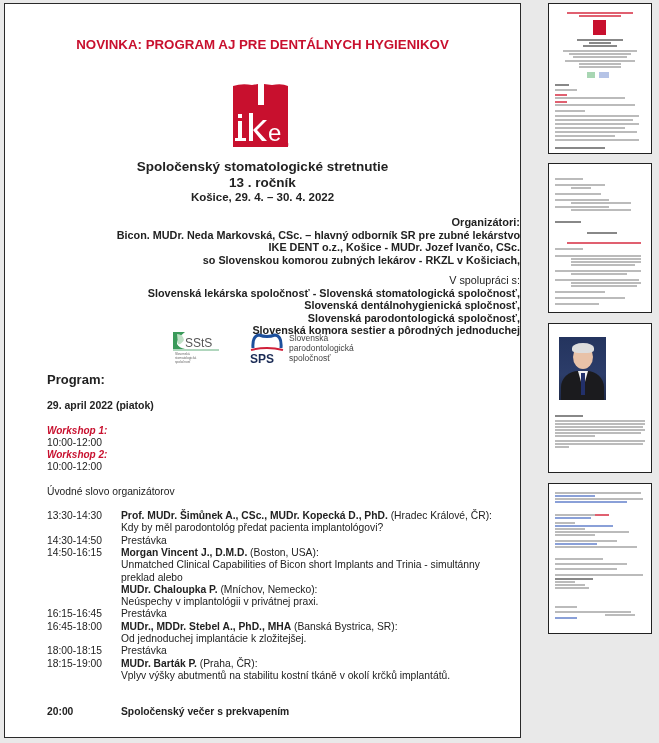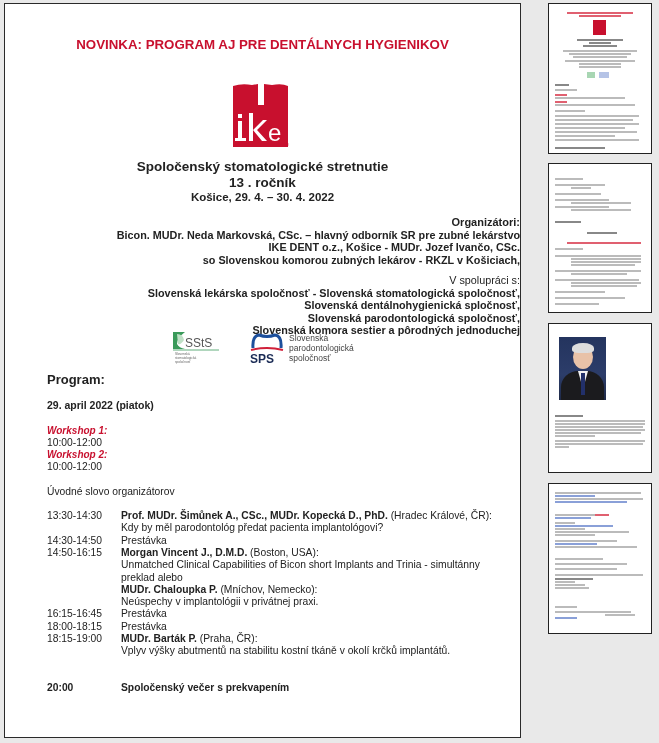--- a/index.html
+++ b/index.html
@@ -170,20 +170,27 @@
         <div class="desc">
           <div><span class="b">Morgan Vincent J., D.M.D.</span><span> (Boston, USA):</span></div>
           <div>Unmatched Clinical Capabilities of Bicon short Implants and Trinia - simultánny preklad alebo</div>
           <div><span class="b">MUDr. Chaloupka P.</span><span> (Mníchov, Nemecko):</span></div>
           <div>Neúspechy v implantológii v privátnej praxi.</div>
         </div>
       </div>
       <div class="row">
         <div class="time">16:15-16:45</div>
         <div class="desc">Prestávka</div>
+      </div>
+      <div class="row">
+        <div class="time">16:45-18:00</div>
+        <div class="desc">
+          <div><span class="b">MUDr., MDDr. Stebel A., PhD., MHA</span><span> (Banská Bystrica, SR):</span></div>
+          <div>Od jednoduchej implantácie k zložitejšej.</div>
+        </div>
       </div>
       <div class="row">
         <div class="time">18:00-18:15</div>
         <div class="desc">Prestávka</div>
       </div>
       <div class="row">
         <div class="time">18:15-19:00</div>
         <div class="desc">
           <div><span class="b">MUDr. Barták P.</span><span> (Praha, ČR):</span></div>
           <div>Vplyv výšky abutmentů na stabilitu kostní tkáně v okolí krčků implantátů.</div>

